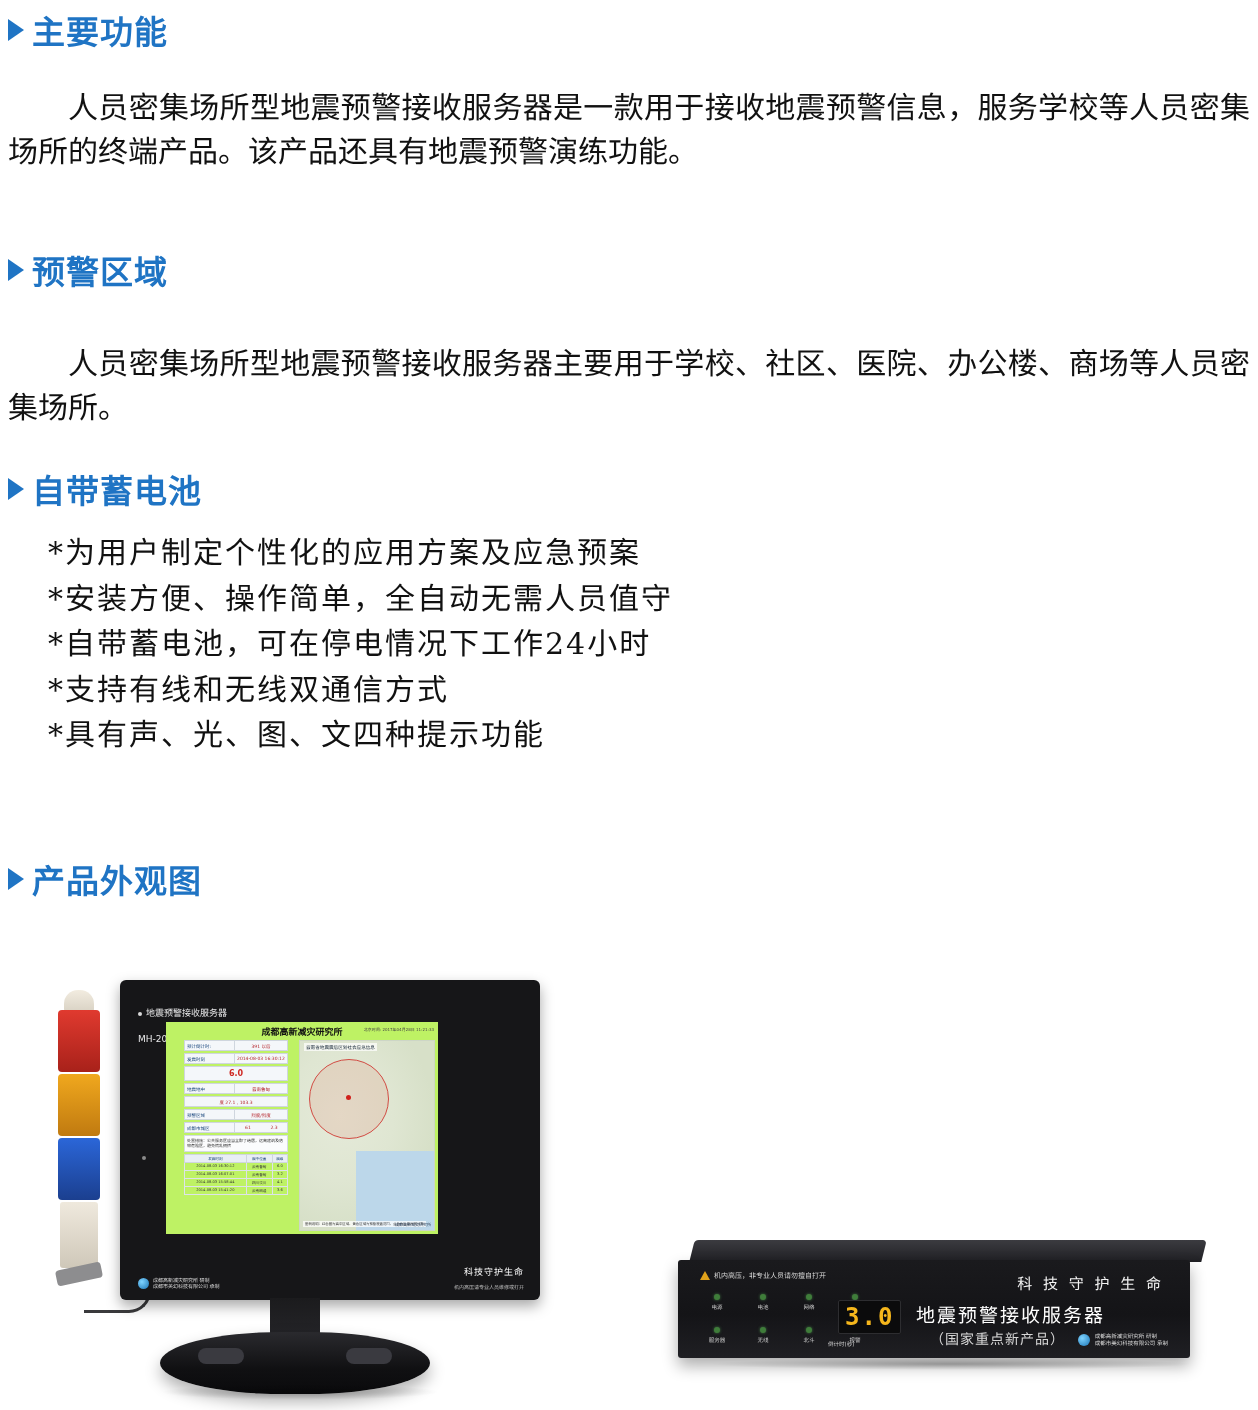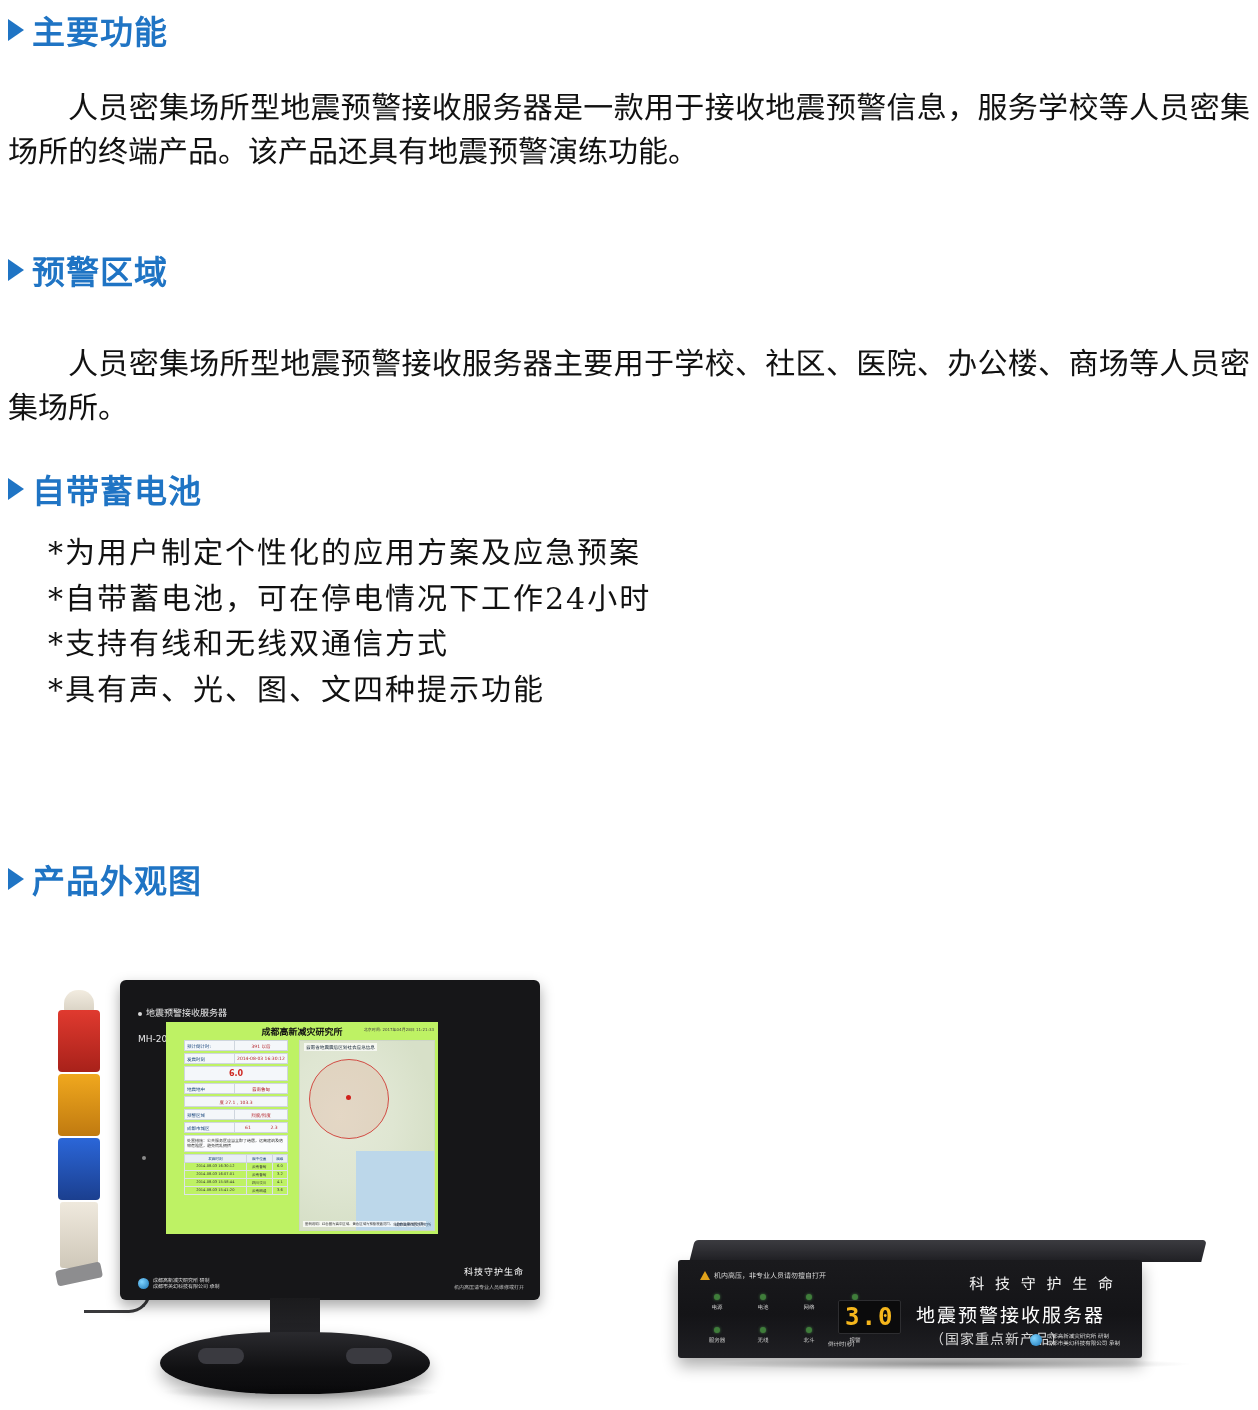--- a/index.html
+++ b/index.html
@@ -418,20 +418,21 @@
     transform: skewX(-14deg);
   }
   .server-face {
     position: absolute;
     left: 0; top: 20px;
     width: 464px;
     height: 98px;
     background: linear-gradient(180deg,#1a1a1d 0%, #141417 55%, #1f1f23 100%);
     border-radius: 3px;
     box-shadow: 0 8px 16px rgba(0,0,0,0.32);
+    padding-left: 48px;
   }
   .srv-warn {
     position: absolute;
     left: 22px; top: 10px;
     color: #d8d8d8;
     font-size: 7px;
     display: flex;
     align-items: center;
     gap: 4px;
     font-family: "DejaVu Sans", "Liberation Sans", sans-serif;
@@ -570,20 +571,21 @@
     <span>预警区域</span>
   </div>
   <p class="para indent" id="para-scope">人员密集场所型地震预警接收服务器主要用于学校、社区、医院、办公楼、商场等人员密集场所。</p>
 
   <div class="section-head" id="head-features">
     <span class="tri"></span>
     <span>自带蓄电池</span>
   </div>
   <ul class="feature-list" id="features">
     <li>*为用户制定个性化的应用方案及应急预案</li>
+    <li>*安装方便、操作简单，全自动无需人员值守</li>
     <li>*自带蓄电池，可在停电情况下工作24小时</li>
     <li>*支持有线和无线双通信方式</li>
     <li>*具有声、光、图、文四种提示功能</li>
   </ul>
 
   <div class="section-head" id="head-appearance">
     <span class="tri"></span>
     <span>产品外观图</span>
   </div>
 

